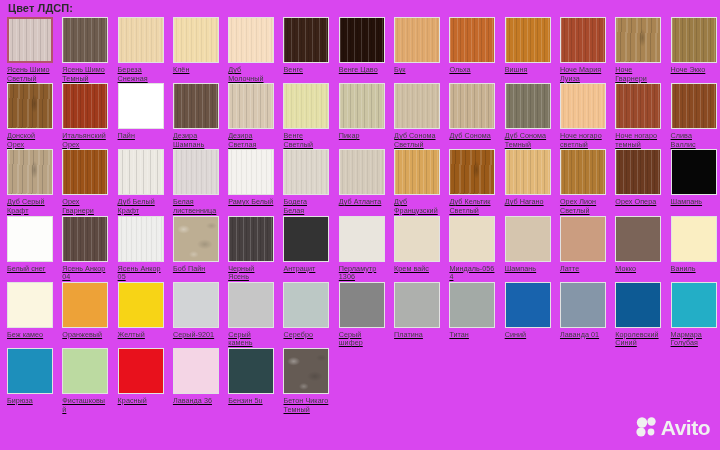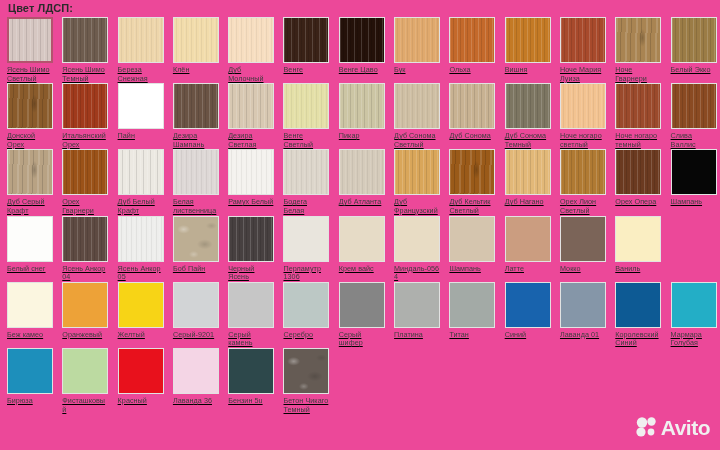--- a/index.html
+++ b/index.html
@@ -7,21 +7,21 @@
     width: 720px;
     height: 450px;
     overflow: hidden;
     background: #ffffff;
     font-family: "Liberation Sans", sans-serif;
   }
   #root {
     position: relative;
     width: 720px;
     height: 450px;
-    background: #ec4899;
+    background: #d946ef;
   }
   .page-title {
     position: absolute;
     left: 8px;
     top: 2px;
     font-size: 11px;
     font-weight: bold;
     color: #2b2b2b;
     letter-spacing: 0.1px;
   }
@@ -222,21 +222,21 @@
         <div class="swatch-cell">
           <div class="swatch-chip-wrap">
             <div class="swatch-chip grain-knot" style="background-color: rgb(169, 132, 82);"></div>
           </div>
           <div class="swatch-label">Ноче Гварнери</div>
         </div>
         <div class="swatch-cell">
           <div class="swatch-chip-wrap">
             <div class="swatch-chip grain-v" style="background-color: rgb(155, 124, 70);"></div>
           </div>
-          <div class="swatch-label">Белый Экко</div>
+          <div class="swatch-label">Ноче Экко</div>
         </div>
       </div>
       <div class="swatch-row">
         <div class="swatch-cell">
           <div class="swatch-chip-wrap">
             <div class="swatch-chip grain-knot" style="background-color: rgb(138, 91, 43);"></div>
           </div>
           <div class="swatch-label">Донской Орех</div>
         </div>
         <div class="swatch-cell">
@@ -415,20 +415,26 @@
           <div class="swatch-chip-wrap">
             <div class="swatch-chip grain-stone" style="background-color: rgb(189, 174, 147);"></div>
           </div>
           <div class="swatch-label">Боб Пайн</div>
         </div>
         <div class="swatch-cell">
           <div class="swatch-chip-wrap">
             <div class="swatch-chip grain-v" style="background-color: rgb(71, 64, 64);"></div>
           </div>
           <div class="swatch-label">Черный Ясень</div>
+        </div>
+        <div class="swatch-cell">
+          <div class="swatch-chip-wrap">
+            <div class="swatch-chip grain-none" style="background-color: rgb(51, 51, 51);"></div>
+          </div>
+          <div class="swatch-label">Антрацит</div>
         </div>
         <div class="swatch-cell">
           <div class="swatch-chip-wrap">
             <div class="swatch-chip grain-none" style="background-color: rgb(233, 229, 221);"></div>
           </div>
           <div class="swatch-label">Перламутр 1306</div>
         </div>
         <div class="swatch-cell">
           <div class="swatch-chip-wrap">
             <div class="swatch-chip grain-none" style="background-color: rgb(230, 219, 198);"></div>

